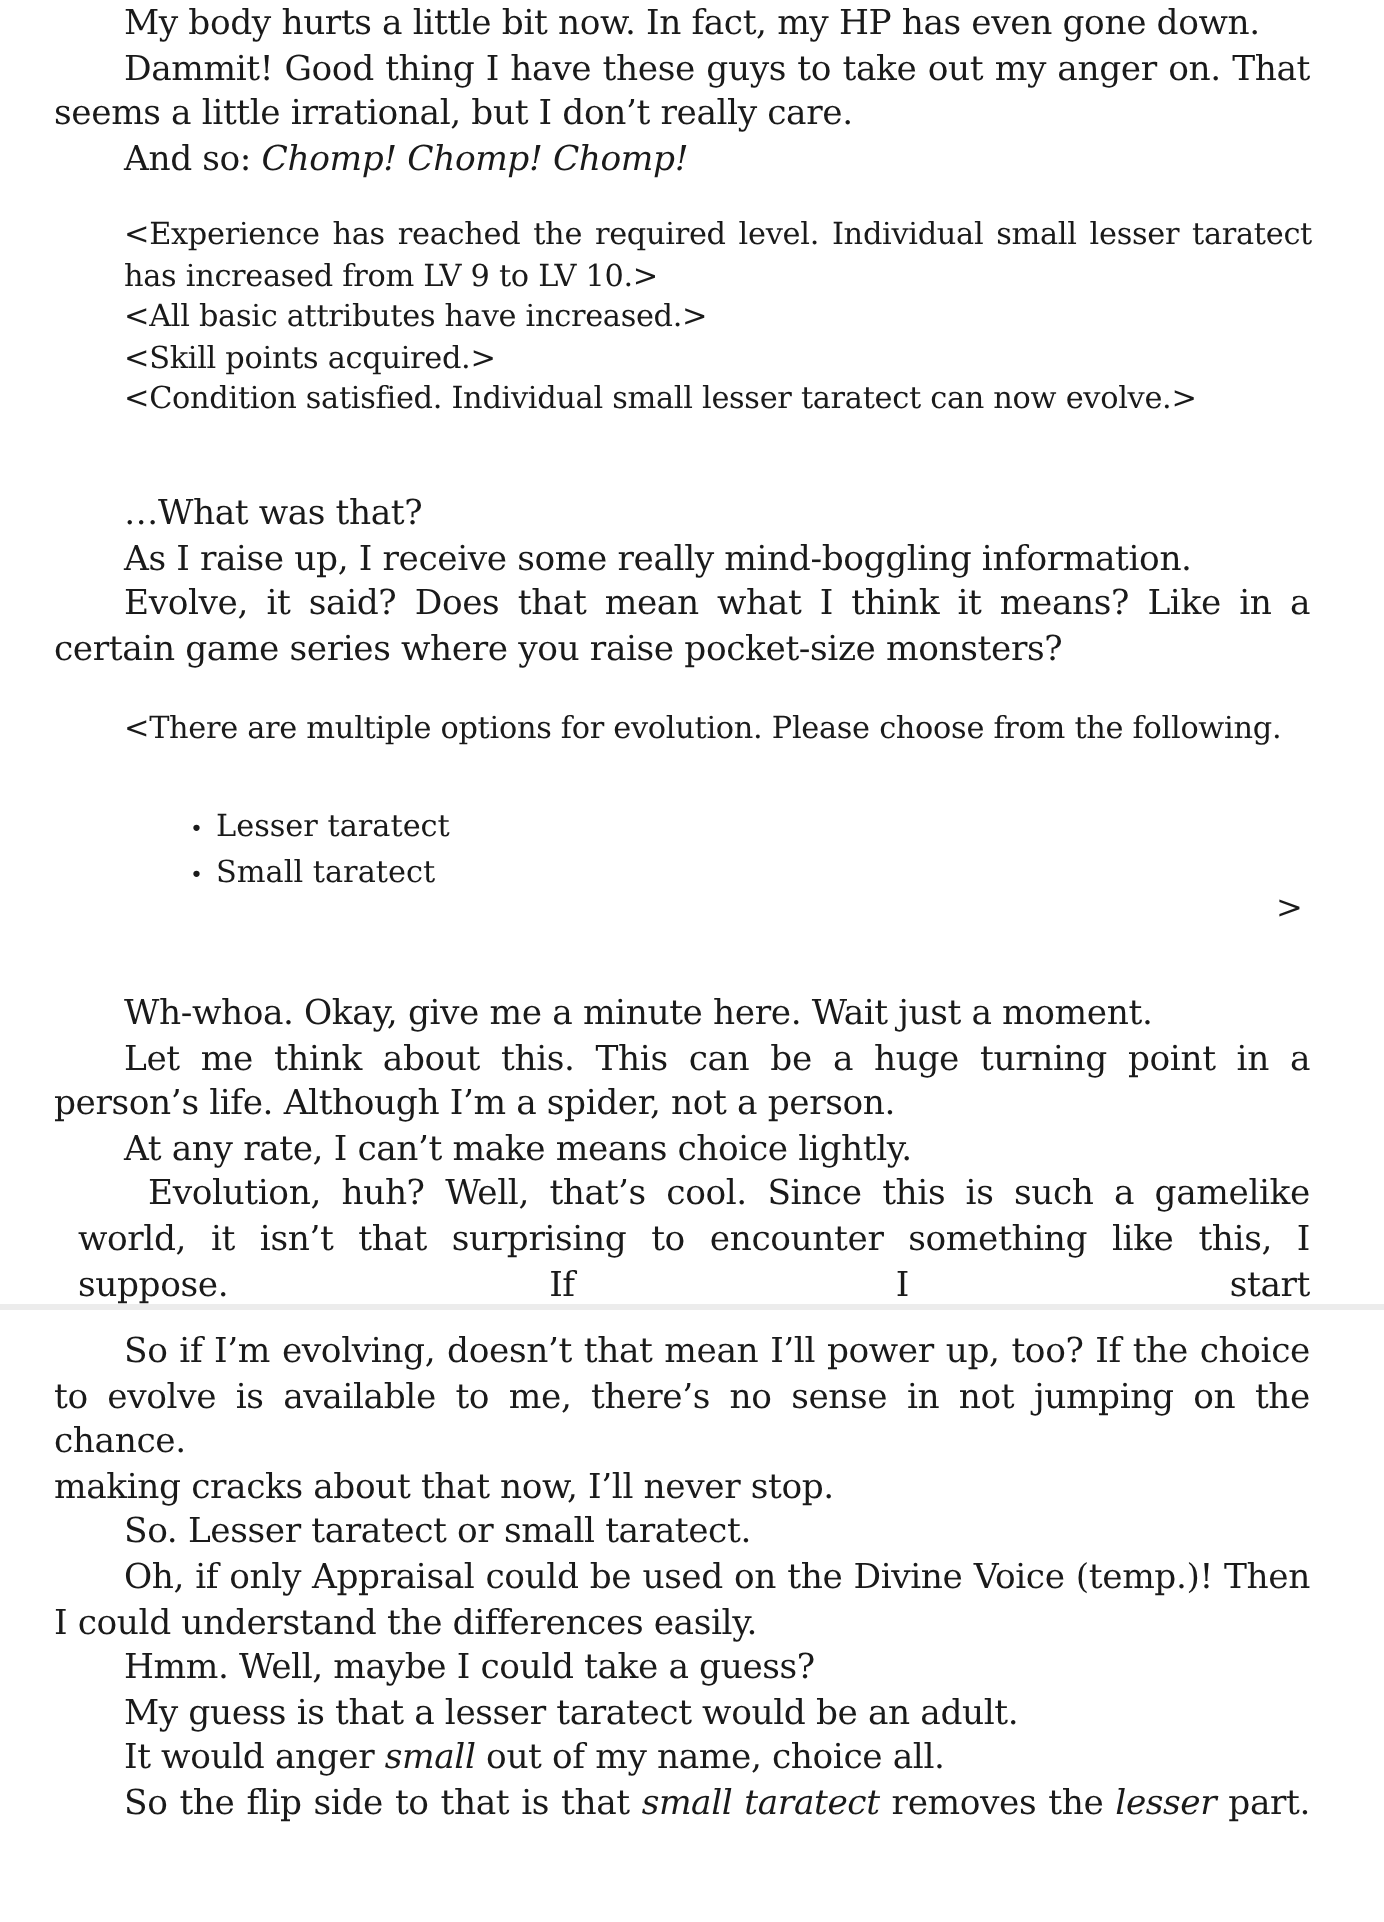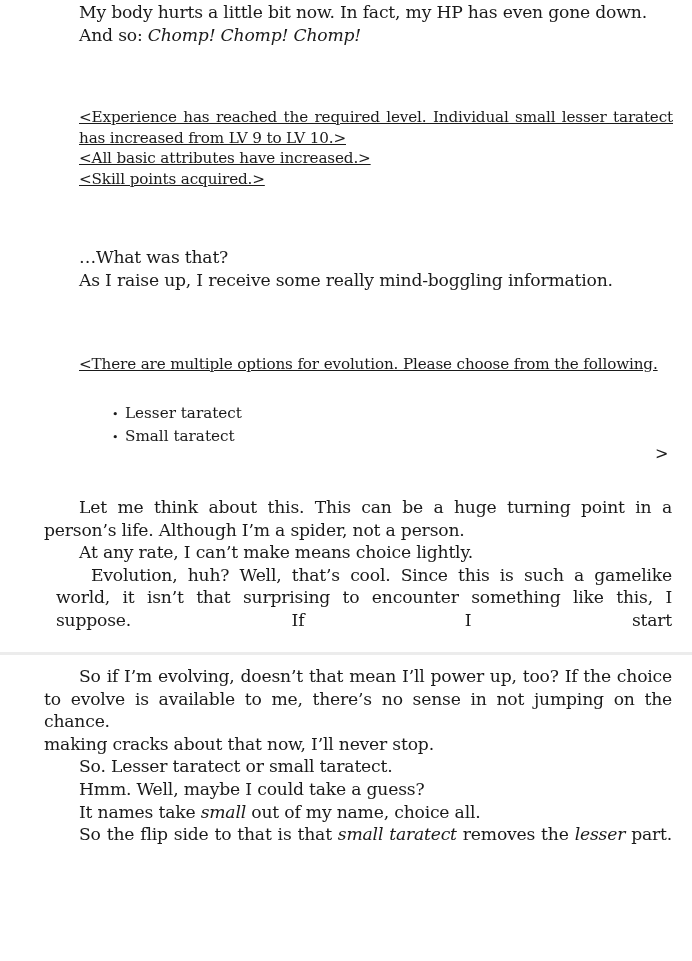--- a/index.html
+++ b/index.html
@@ -1,84 +1,90 @@
 <!DOCTYPE html>
 <html><head>
 <meta charset="utf-8">
 <style>
   html, body { margin: 0; padding: 0; background: #ffffff; }
   body {
     width: 692px; height: 961px; overflow: hidden; position: relative;
     font-family: "DejaVu Serif", "Liberation Serif", serif;
     color: #1a1a1a;
   }
-  .page { position: absolute; left: 17px; width: 556px; padding-left: 36px; }
+  .page { position: absolute; left: 0; width: 556px; padding-left: 36px; }
   .page1 { top: 0; height: 652px; }
   .page2 { top: 655px; height: 306px; }
   .divider { position: absolute; left: 0; top: 652px; width: 692px; height: 3px; background: #ececec; }
   .text { position: absolute; left: 27px; width: 628px; font-size: 17.2px; line-height: 22.6px; letter-spacing: -0.2px; }
   p { margin: 0; text-align: justify; text-indent: 35px; }
   p.last { text-align-last: left; }
   .sys { position: absolute; left: 62px; width: 594px; font-size: 15.2px; line-height: 20.5px; letter-spacing: -0.15px; }
-  .sys div { text-align: justify; text-decoration: underline; }
+  .sys div { text-align: justify; }
   .sys div.last { text-align-last: left; }
   .bullets { position: absolute; left: 95px; font-size: 15.2px; line-height: 20.5px; }
   .bullets div { display: flex; align-items: baseline; }
   .bullets .dot { width: 13px; display: inline-block; font-size: 11px; }
   .gt { position: absolute; left: 638px; top: 444px; font-size: 16px; }
   i { font-style: italic; }
 </style>
 </head>
 <body>
 
 <div class="page page1">
   <div class="text" style="top:1px">
     <p class="last">My body hurts a little bit now. In fact, my HP has even gone down.</p>
+    <p class="last">Dammit! Good thing I have these guys to take out my anger on. That seems a little irrational, but I don’t really care.</p>
     <p class="last"><span>And so: </span><i>Chomp! Chomp! Chomp!</i></p>
   </div>
 
   <div class="sys" style="top:107px">
     <div class="last">&lt;Experience has reached the required level. Individual small lesser taratect has increased from LV 9 to LV 10.&gt;</div>
     <div class="last">&lt;All basic attributes have increased.&gt;</div>
     <div class="last">&lt;Skill points acquired.&gt;</div>
+    <div class="last">&lt;Condition satisfied. Individual small lesser taratect can now evolve.&gt;</div>
   </div>
 
   <div class="text" style="top:246px">
     <p class="last">…What was that?</p>
     <p class="last">As I raise up, I receive some really mind-boggling information.</p>
+    <p class="last">Evolve, it said? Does that mean what I think it means? Like in a certain game series where you raise pocket-size monsters?</p>
   </div>
 
   <div class="sys" style="top:354px">
     <div class="last">&lt;There are multiple options for evolution. Please choose from the following.</div>
   </div>
 
   <div class="bullets" style="top:403px">
     <div>
         <span class="dot">•</span>
         <span>Lesser taratect</span>
       </div>
     <div>
         <span class="dot">•</span>
         <span>Small taratect</span>
       </div>
   </div>
 
   <div class="gt">&gt;</div>
 
   <div class="text" style="top:496px">
+    <p class="last">Wh-whoa. Okay, give me a minute here. Wait just a moment.</p>
     <p>Let me think about this. This can be a huge turning point in a person’s life. Although I’m a spider, not a person.</p>
     <p class="last">At any rate, I can’t make means choice lightly.</p>
     <p style="text-align-last: justify; margin-left: 12px;">Evolution, huh? Well, that’s cool. Since this is such a gamelike world, it isn’t that surprising to encounter something like this, I suppose. If I start</p>
   </div>
 </div>
 
 <div class="divider"></div>
 
 <div class="page page2">
   <div class="text" style="top:10px">
     <p class="last">So if I’m evolving, doesn’t that mean I’ll power up, too? If the choice to evolve is available to me, there’s no sense in not jumping on the chance.</p>
     <p class="last" style="text-indent:0">making cracks about that now, I’ll never stop.</p>
     <p class="last">So. Lesser taratect or small taratect.</p>
+    <p class="last">Oh, if only Appraisal could be used on the Divine Voice (temp.)! Then I could understand the differences easily.</p>
     <p class="last">Hmm. Well, maybe I could take a guess?</p>
-    <p class="last"><span>It names take </span><i>small</i><span> out of my name, choice all.</span></p>
+    <p class="last">My guess is that a lesser taratect would be an adult.</p>
+    <p class="last"><span>It would anger </span><i>small</i><span> out of my name, choice all.</span></p>
     <p style="text-align-last: justify;"><span>So the flip side to that is that </span><i>small taratect</i><span> removes the </span><i>lesser</i><span> part.</span></p>
   </div>
 </div>
 
 </body></html>

